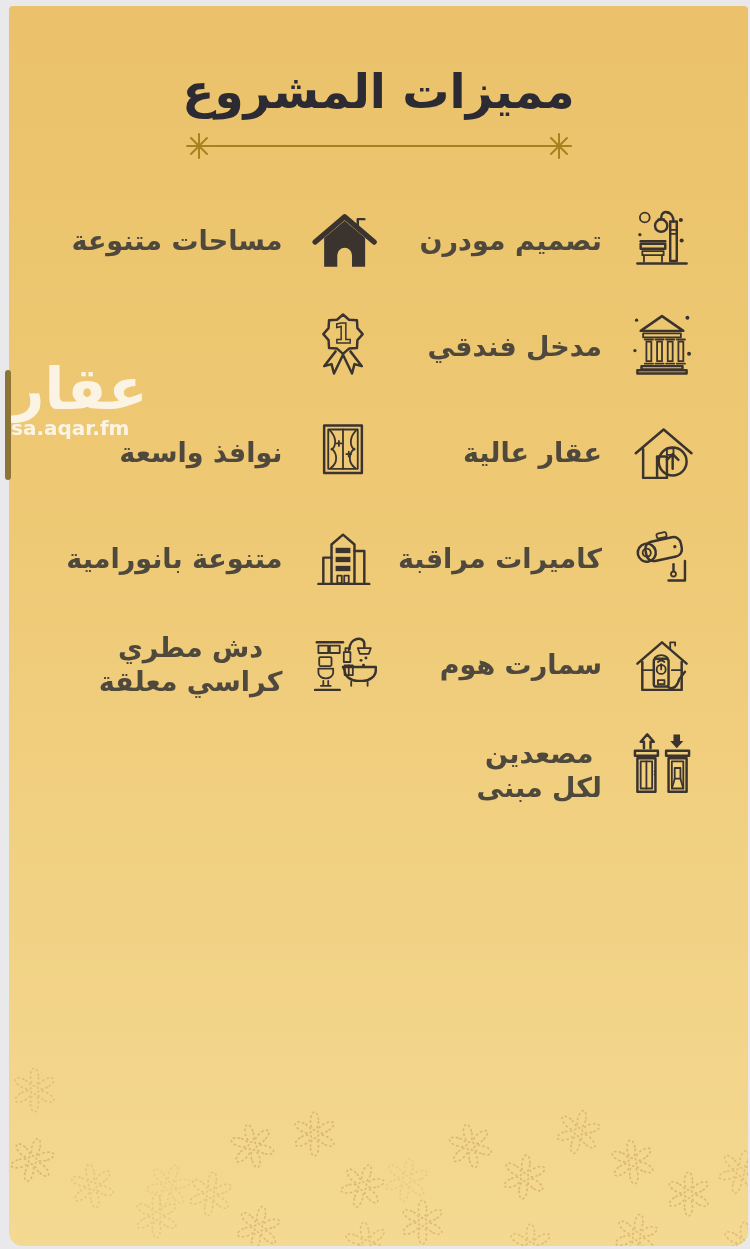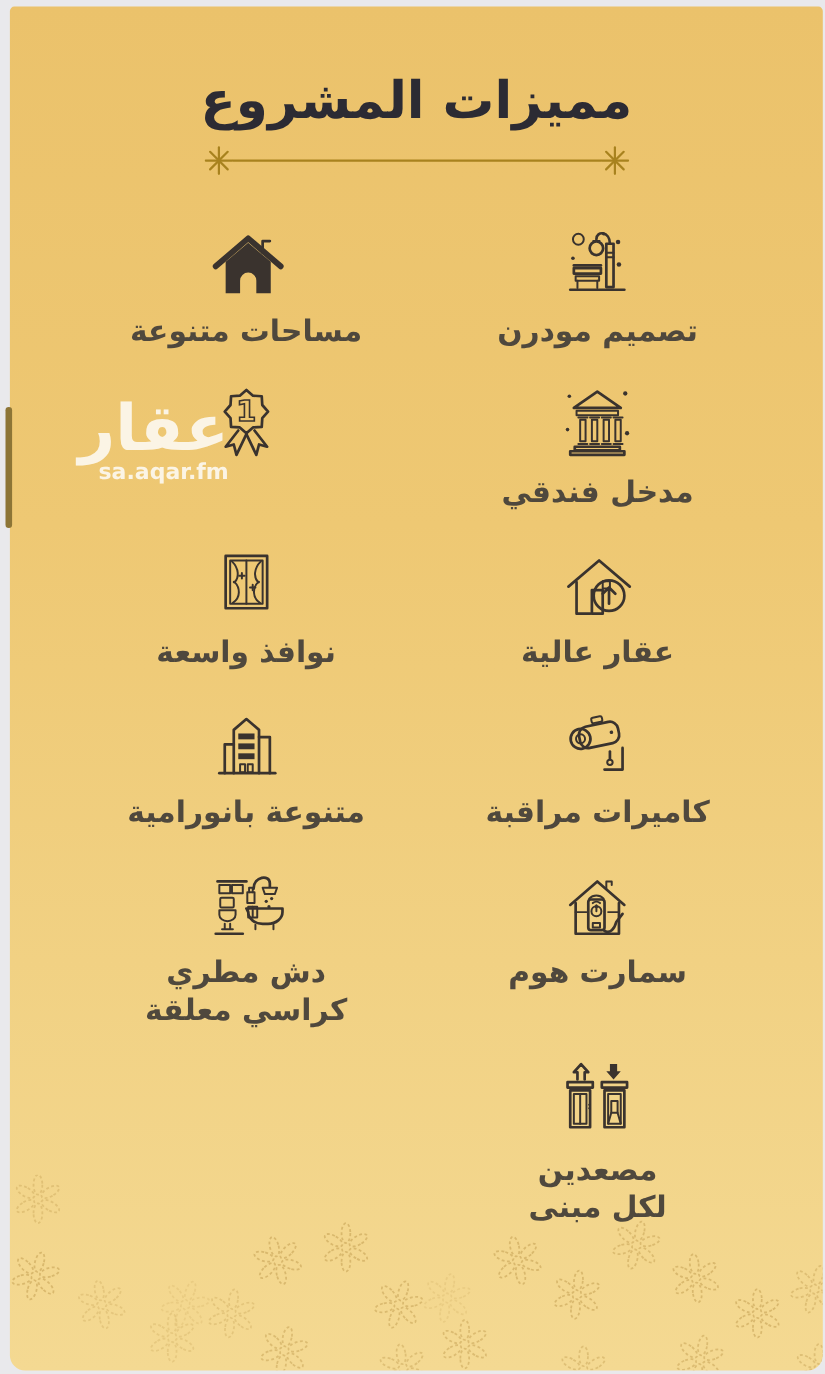--- a/index.html
+++ b/index.html
@@ -20,39 +20,40 @@
     font-size:47px;font-weight:700;color:#2c2b33;letter-spacing:0;
   }
   .divider{display:block;margin:10px auto 0;width:386px;height:34px;}
   
   .grid{
     direction:rtl;
     display:grid;grid-template-columns:1fr 1fr;
     padding:34px 45px 0 55px;
   }
   .feature{
-    display:flex;flex-direction:column;align-items:center;
+    display:flex;flex-direction:row;align-items:center;
     margin-bottom:24px;
+    gap:19px;
   }
   .fi{width:82px;height:82px;}
   .fi svg{width:100%;height:100%;}
   .f-label{
     margin-top:6px;text-align:center;
     font-size:27px;font-weight:600;color:#4f483d;
     line-height:1.25;white-space:pre-line;
   }
   
   .st{stroke:#3a332e;fill:none;stroke-width:3;stroke-linecap:round;stroke-linejoin:round;}
   .st2{stroke:#3a332e;fill:none;stroke-width:2.2;stroke-linecap:round;stroke-linejoin:round;}
   .dk{fill:#3a332e;stroke:none;}
   .thick{stroke:#3a332e;fill:none;stroke-width:6.5;stroke-linecap:round;stroke-linejoin:round;}
   
   .watermark{
-    position:absolute;left:17px;top:352px;width:182px;
-    text-align:right;color:#ffffff;opacity:.82;pointer-events:none;
+    position:absolute;left:2px;top:352px;width:182px;
+    text-align:left;color:#ffffff;opacity:.82;pointer-events:none;
     direction:rtl;
   }
   .watermark .big{font-size:58px;font-weight:700;line-height:1.1;}
   .watermark .small{font-size:20px;font-weight:600;direction:ltr;margin-top:-6px;}
   
   .scrollbar{
     position:absolute;left:5px;top:370px;width:6px;height:110px;
     background:#8d7536;border-radius:3px;
   }
   

